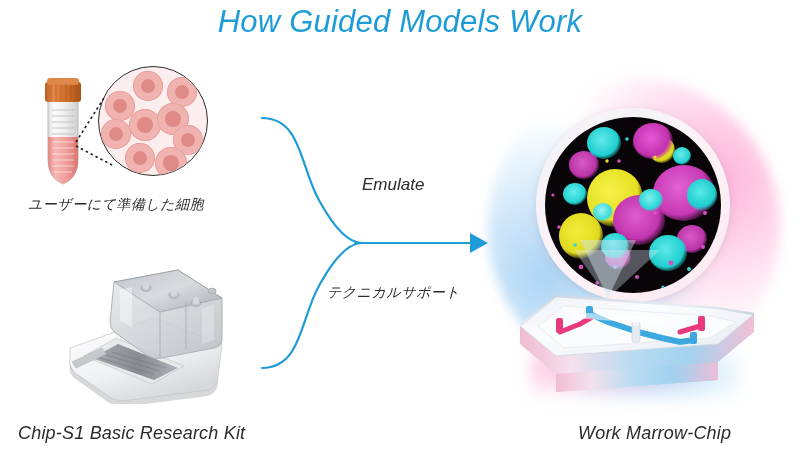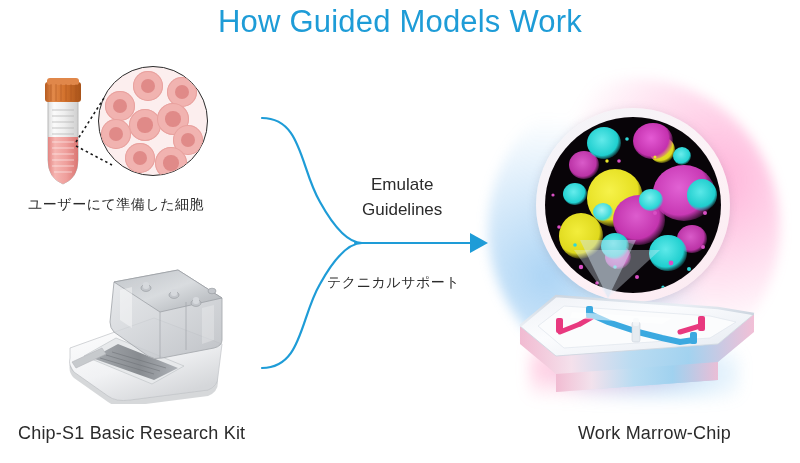--- a/index.html
+++ b/index.html
@@ -9,20 +9,21 @@
   }
   body {
     font-family: "Liberation Sans", "DejaVu Sans", sans-serif;
   }
   #canvas {
     position: relative;
     width: 800px;
     height: 463px;
     background: #ffffff;
     overflow: hidden;
+    font-style: italic;
   }
 
   
   .title {
     position: absolute;
     left: 0;
     top: 4px;
     width: 800px;
     text-align: center;
     font-size: 31px;
@@ -42,21 +43,21 @@
   }
   .label-jp {
     font-family: "DejaVu Sans", "Liberation Sans", sans-serif;
     font-size: 14px;
     letter-spacing: 0.5px;
   }
   .label-cells     { left: 28px;  top: 196px; }
   .label-kit       { left: 18px;  top: 423px; font-size: 18px; letter-spacing: .2px; text-align: right;}
   .label-chip      { left: 578px; top: 423px; font-size: 18px; letter-spacing: .2px;}
   .label-emulate   { left: 362px; top: 172px; text-align: center; line-height: 25px; font-size: 17px;}
-  .label-support   { left: 327px; top: 274px; }
+  .label-support   { left: 327px; top: 284px; }
 
   
   .svg-layer {
     position: absolute;
     left: 0; top: 0;
     width: 800px; height: 463px;
     pointer-events: none;
   }
 
   
@@ -291,21 +292,20 @@
     <g fill="none" stroke="#1e9cd7" stroke-width="2.2" stroke-linecap="round">
       <path d="M262,118 C302,118 300,168 320,202 C330,220 345,243 362,243"></path>
       <path d="M262,368 C302,368 300,318 320,284 C330,266 345,243 362,243"></path>
       <line x1="355" y1="243" x2="470" y2="243"></line>
     </g>
     <polygon points="470,233 488,243 470,253" fill="#1e9cd7"></polygon>
   </svg>
 
   <div class="label label-emulate">
     <div>Emulate</div>
-    <div>Guidelines</div>
   </div>
 
   <div class="label label-jp label-support">テクニカルサポート</div>
 
   <div class="glow"></div>
   <div class="micro-ring"></div>
   <div class="micro">
 
     <div class="blob" style="left:42px; top:52px; width:56px; height:58px; background:radial-gradient(circle at 40% 38%, #f6f24a 0%, #e5df1f 58%, rgba(200,195,10,0) 76%);"></div>
     <div class="blob" style="left:14px; top:96px; width:44px; height:46px; background:radial-gradient(circle at 42% 40%, #f3ee3c 0%, #dfd91d 58%, rgba(200,195,10,0) 76%);"></div>

